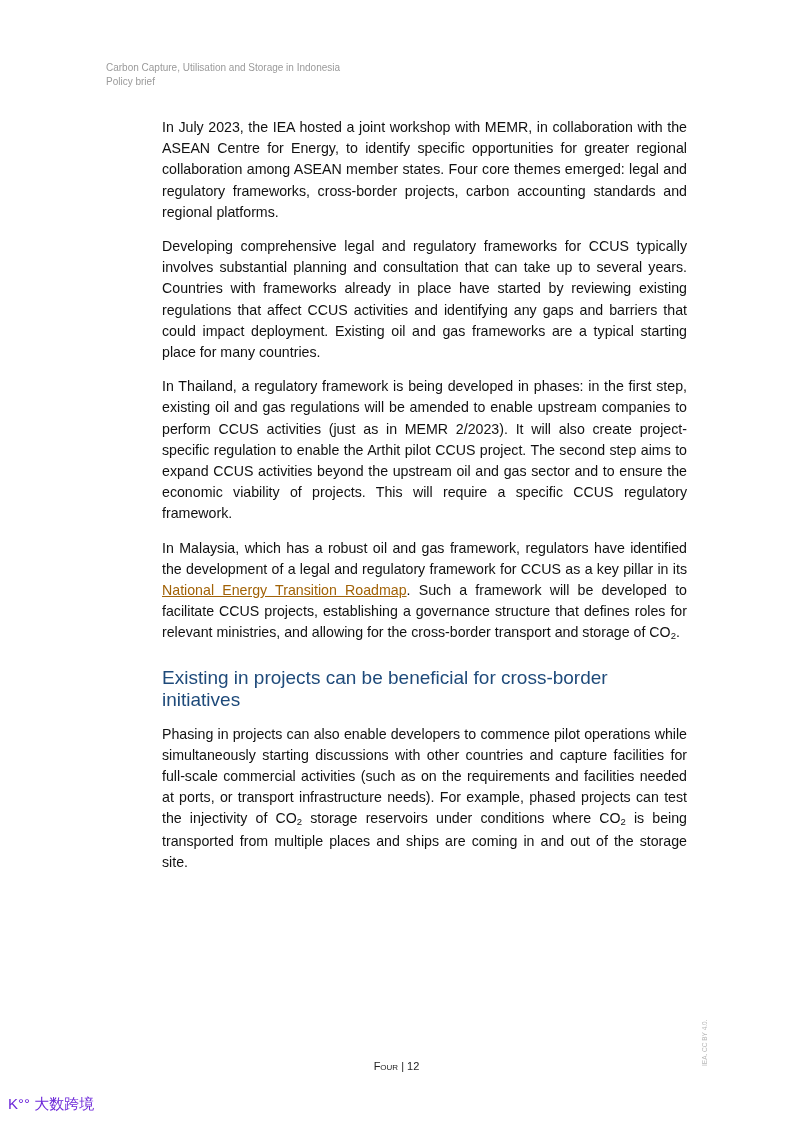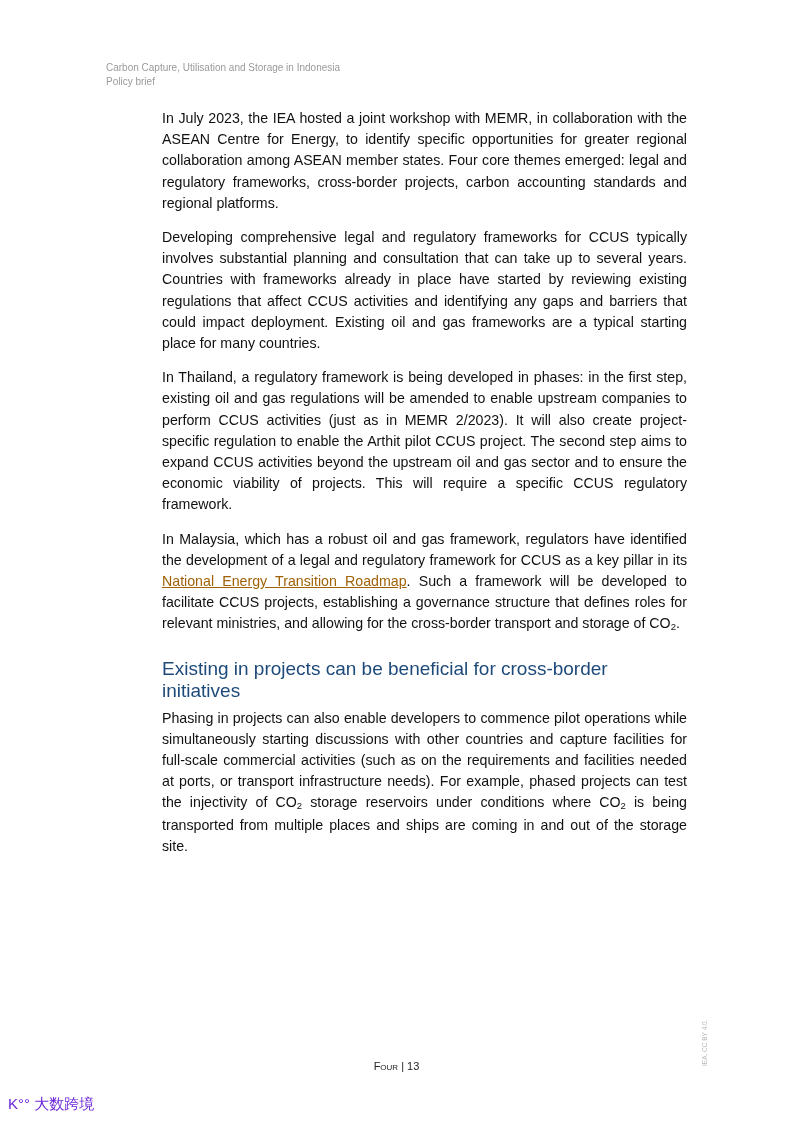--- a/index.html
+++ b/index.html
@@ -1,20 +1,20 @@
 <!DOCTYPE html>
 <html><head>
 <meta charset="utf-8">
 <style>
   html, body { margin: 0; padding: 0; background: #ffffff; }
   body { width: 793px; height: 1121px; position: relative; overflow: hidden;
          font-family: "Liberation Sans", sans-serif; color: #1a1a1a; }
   .running-head { position: absolute; left: 106px; top: 61px; font-size: 10px; line-height: 13.5px; color: #9a9a9a; }
   .content { position: absolute; left: 162px; top: 104px; width: 525px; }
-  p { margin: 4px 0 13px 0; font-size: 14.2px; line-height: 21.2px; text-align: justify; color: #111; }
+  p { margin: 13px 0 13px 0; font-size: 14.2px; line-height: 21.2px; text-align: justify; color: #111; }
   h2 { margin: 24px 0 6px 0; font-size: 19px; line-height: 22px; font-weight: normal; color: #1e4a7a; }
   a { color: #a16207; text-decoration: underline; }
   sub { font-size: 9.5px; vertical-align: baseline; position: relative; top: 2px; }
   .footer { position: absolute; left: 0; width: 793px; top: 1060px; text-align: center; font-size: 11px; color: #222; }
   .sc { font-variant: small-caps; }
   .license { position: absolute; left: 701px; top: 1066px; transform-origin: left top; transform: rotate(-90deg);
              font-size: 6.5px; color: #b8b8b8; white-space: nowrap; }
   .watermark { position: absolute; left: 8px; top: 1095px; font-size: 15px; color: #6d28d9; white-space: nowrap; }
 </style>
 </head>
@@ -30,17 +30,17 @@
 
   <p>Developing comprehensive legal and regulatory frameworks for CCUS typically involves substantial planning and consultation that can take up to several years. Countries with frameworks already in place have started by reviewing existing regulations that affect CCUS activities and identifying any gaps and barriers that could impact deployment. Existing oil and gas frameworks are a typical starting place for many countries.</p>
   <p>In Thailand, a regulatory framework is being developed in phases: in the first step, existing oil and gas regulations will be amended to enable upstream companies to perform CCUS activities (just as in MEMR 2/2023). It will also create project-specific regulation to enable the Arthit pilot CCUS project. The second step aims to expand CCUS activities beyond the upstream oil and gas sector and to ensure the economic viability of projects. This will require a specific CCUS regulatory framework.</p>
   <p><span>In Malaysia, which has a robust oil and gas framework, regulators have identified the development of a legal and regulatory framework for CCUS as a key pillar in its </span><a>National Energy Transition Roadmap</a><span>. Such a framework will be developed to facilitate CCUS projects, establishing a governance structure that defines roles for relevant ministries, and allowing for the cross-border transport and storage of CO</span><sub>2</sub><span>.</span></p>
 
   <h2 style="margin-top:22px;">Existing in projects can be beneficial for cross-border initiatives</h2>
   <p><span>Phasing in projects can also enable developers to commence pilot operations while simultaneously starting discussions with other countries and capture facilities for full-scale commercial activities (such as on the requirements and facilities needed at ports, or transport infrastructure needs). For example, phased projects can test the injectivity of CO</span><sub>2</sub><span> storage reservoirs under conditions where CO</span><sub>2</sub><span> is being transported from multiple places and ships are coming in and out of the storage site.</span></p>
 </div>
 
 <div class="footer">
-  <span class="sc">Four</span><span> | </span><span>13</span>
+  <span class="sc">Four</span><span> | </span><span>12</span>
 </div>
 
 <div class="license">IEA. CC BY 4.0.</div>
 <div class="watermark">K°° 大数跨境</div>
 
 </body></html>

